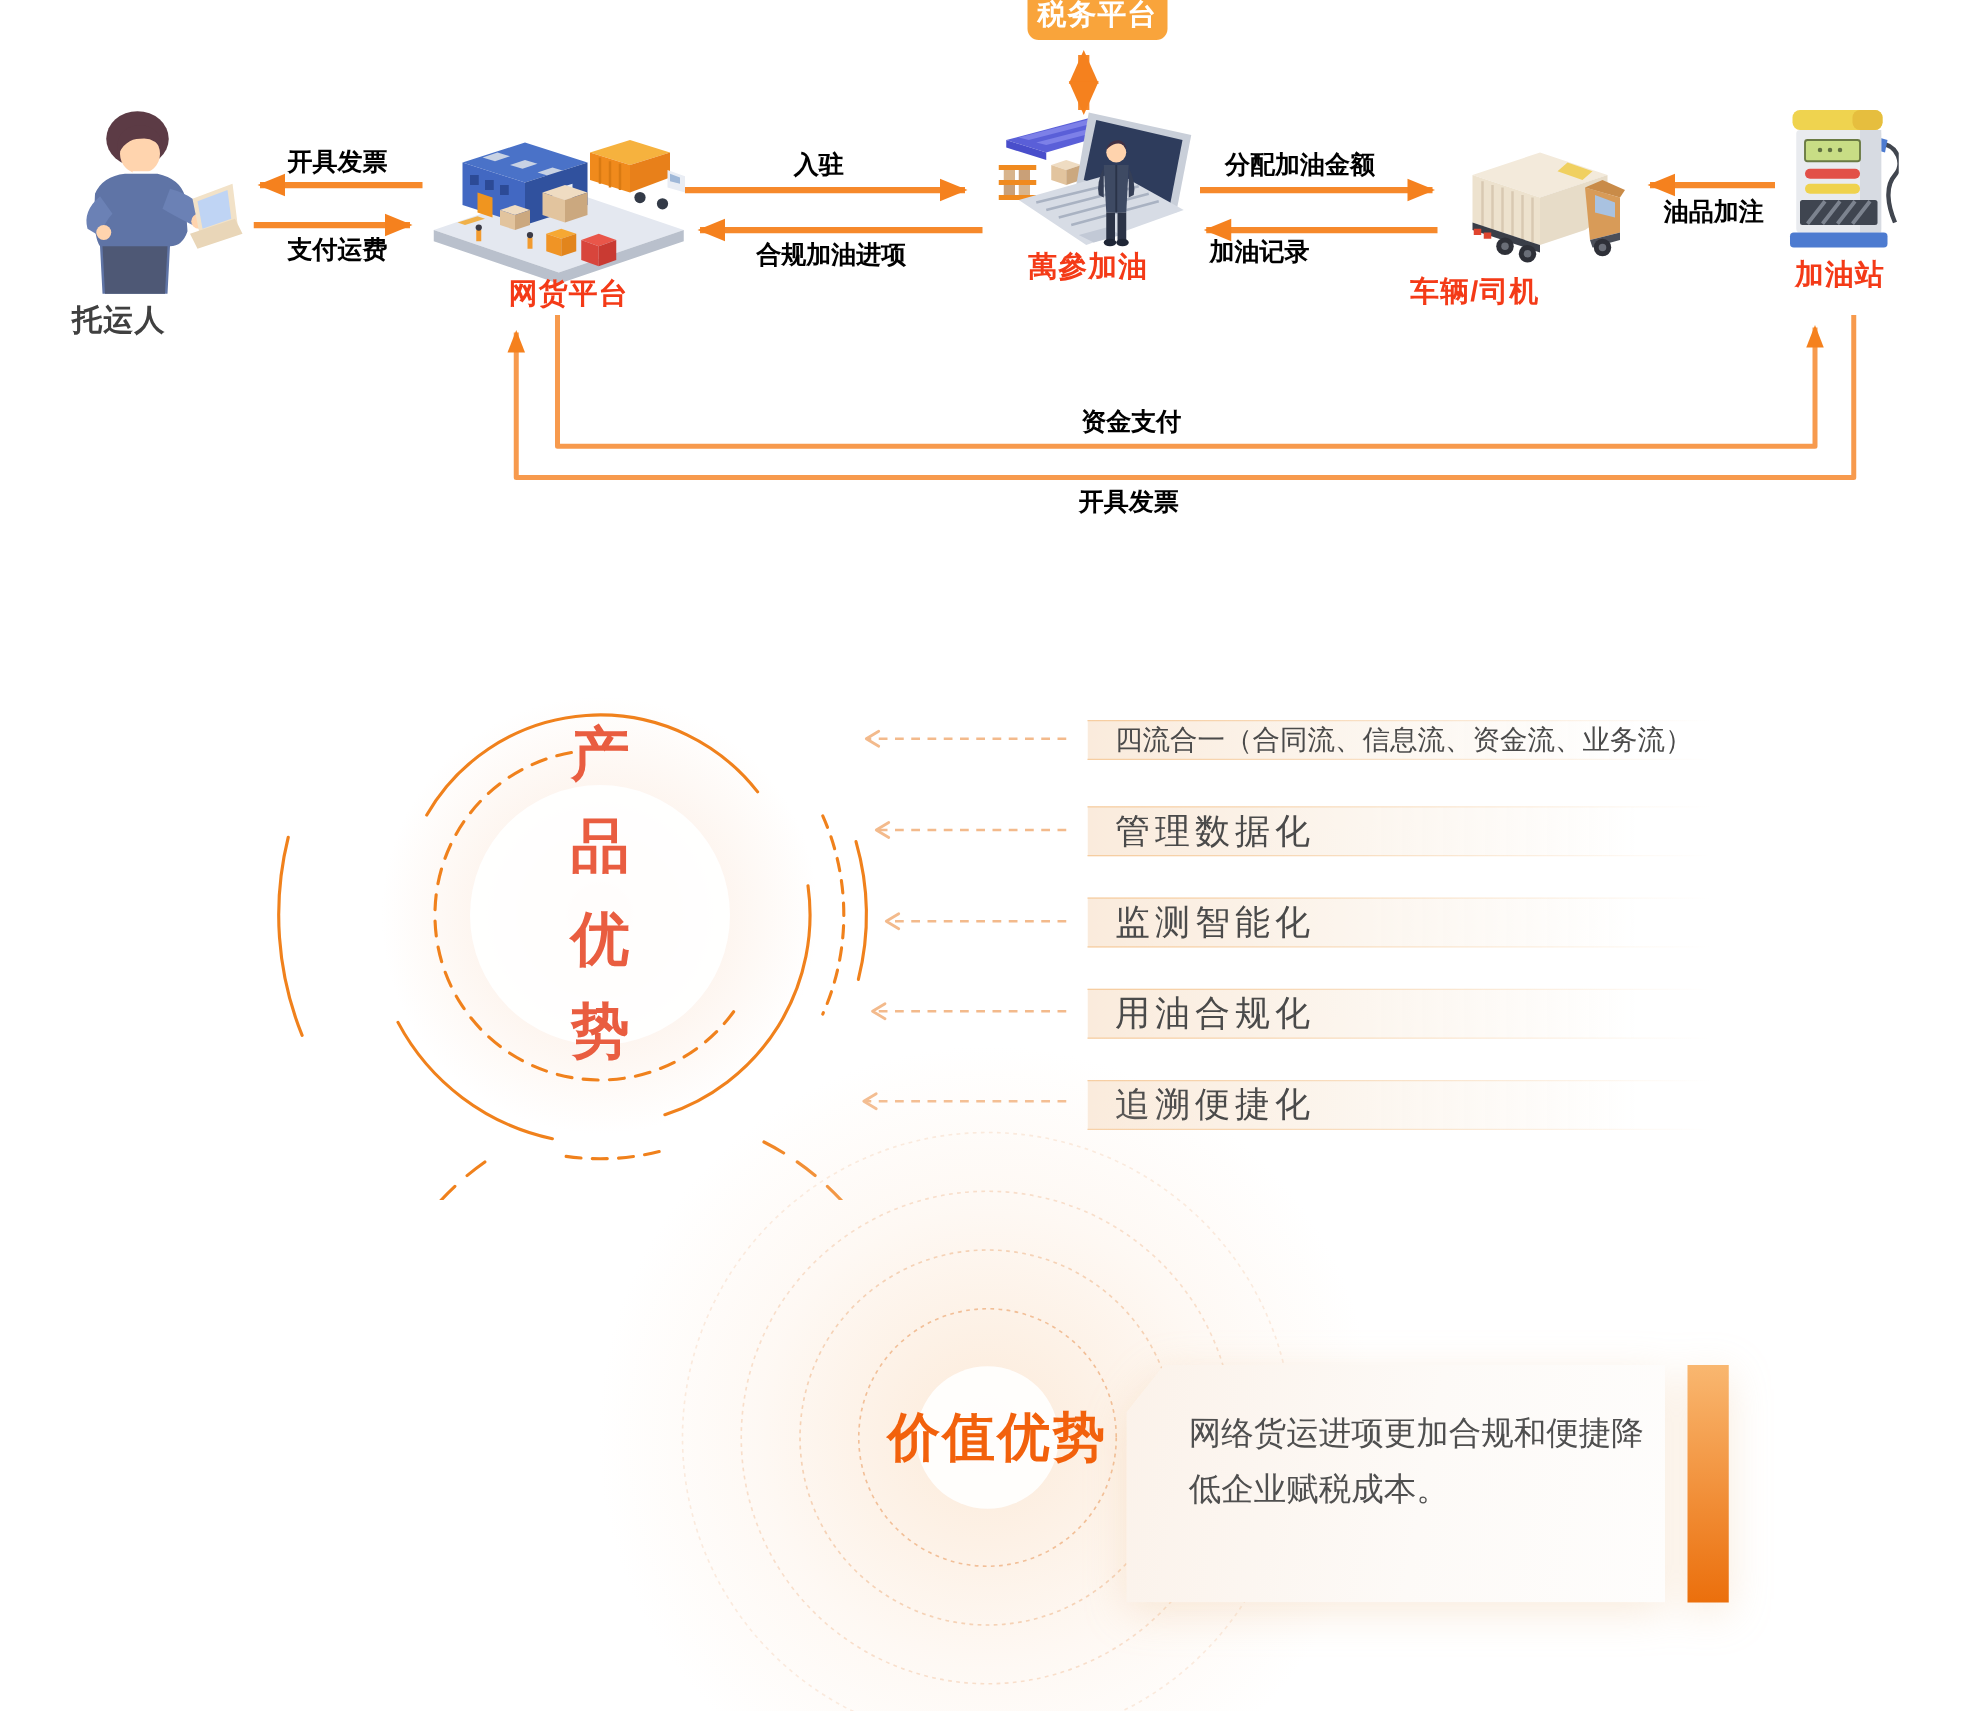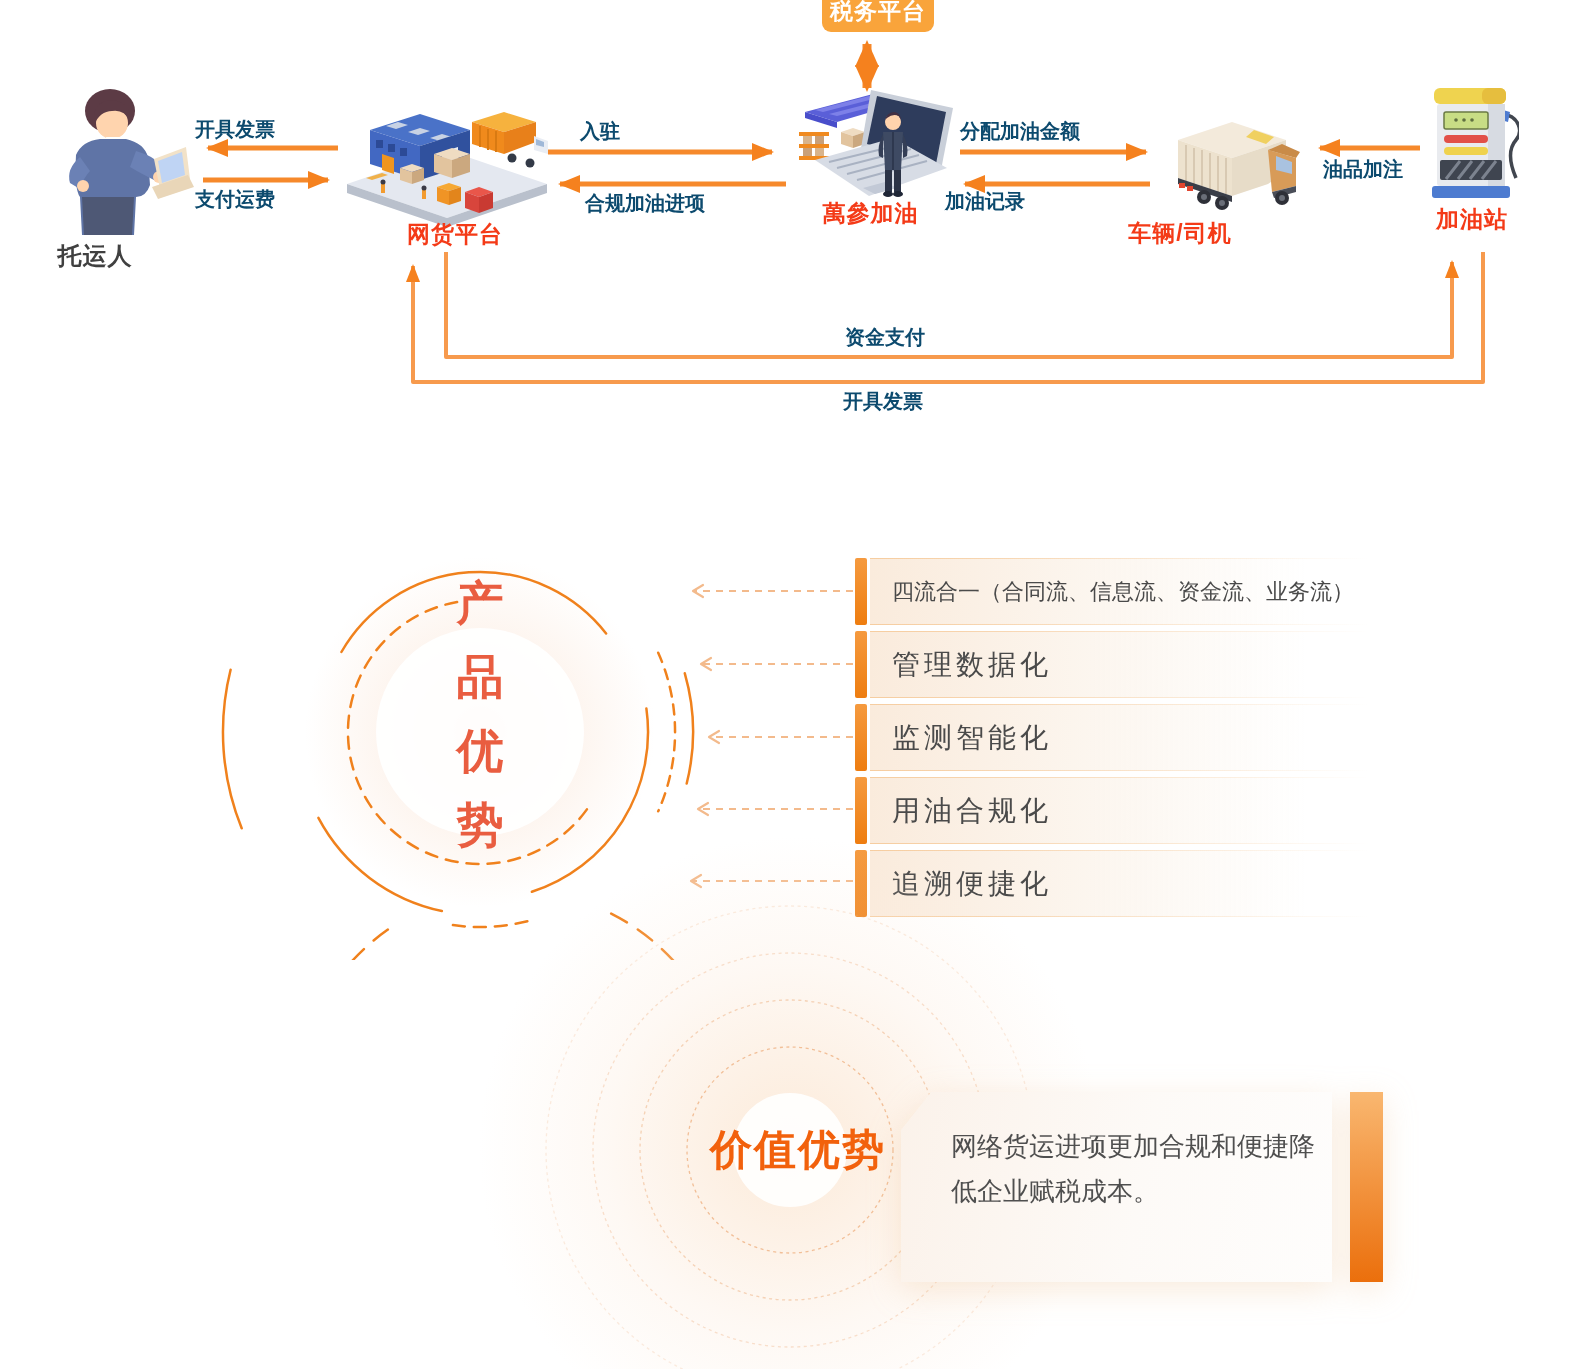--- a/index.html
+++ b/index.html
@@ -1,30 +1,30 @@
 <!DOCTYPE html>
 <html><head>
 <meta charset="utf-8">
 <style>
   html,body{margin:0;padding:0;background:#ffffff;}
   body{font-family:"Liberation Sans","DejaVu Sans",sans-serif;}
   .canvas{position:relative;width:1578px;height:1369px;background:#ffffff;overflow:hidden;}
   .abs{position:absolute;}
   
-  .edge-label{position:absolute;font-size:20px;font-weight:bold;color:#0c4a6e;}
+  .edge-label{position:absolute;font-size:20px;font-weight:bold;color:#000000;text-align:center;}
   .node-label{position:absolute;font-size:23px;font-weight:bold;color:#F43A17;text-align:center;letter-spacing:1px;}
   .node-label.blue{color:#404040;font-size:24px;font-family:Liberation Serif, serif;}
   .tax-badge{position:absolute;left:822px;top:-10px;width:112px;height:42px;background:#F9A43B;
     border-radius:9px;color:#ffffff;font-size:23px;font-weight:bold;display:flex;align-items:flex-end;
     justify-content:center;padding-bottom:5px;letter-spacing:1px;box-sizing:border-box;}
   
   .product-title{position:absolute;left:454px;top:566px;width:52px;text-align:center;
     font-size:47px;font-weight:bold;color:#E95D40;line-height:74px;}
   .p-rows{position:absolute;left:855px;top:558px;width:513px;}
-  .p-row{display:flex;height:67px;margin-bottom:6px;}
+  .p-row{display:flex;height:67px;margin-bottom:6px;align-items:center;}
   .p-bar{width:12px;background:linear-gradient(180deg,#F59A3F,#EE7D10);border-radius:2px;flex:none;}
   .p-card{flex:1;margin-left:3px;display:flex;align-items:center;padding-left:22px;
     background:linear-gradient(90deg,#FAEBDC 0%,#FCF6EF 45%,rgba(255,255,255,0) 88%);
     border-top:1px solid;border-bottom:1px solid;
     border-image:linear-gradient(90deg,#F6CDA0,rgba(246,205,160,0)) 1;
     font-size:28px;color:#4A4A4A;letter-spacing:4px;white-space:nowrap;}
   .p-row:first-child .p-card{font-size:22px;letter-spacing:0;}
   
   .v-glow{position:absolute;left:460px;top:830px;width:660px;height:539px;
     background:radial-gradient(circle at 50% 59%,rgba(249,214,180,0.5) 0%,rgba(252,235,220,0.32) 40%,rgba(255,255,255,0) 68%);}

